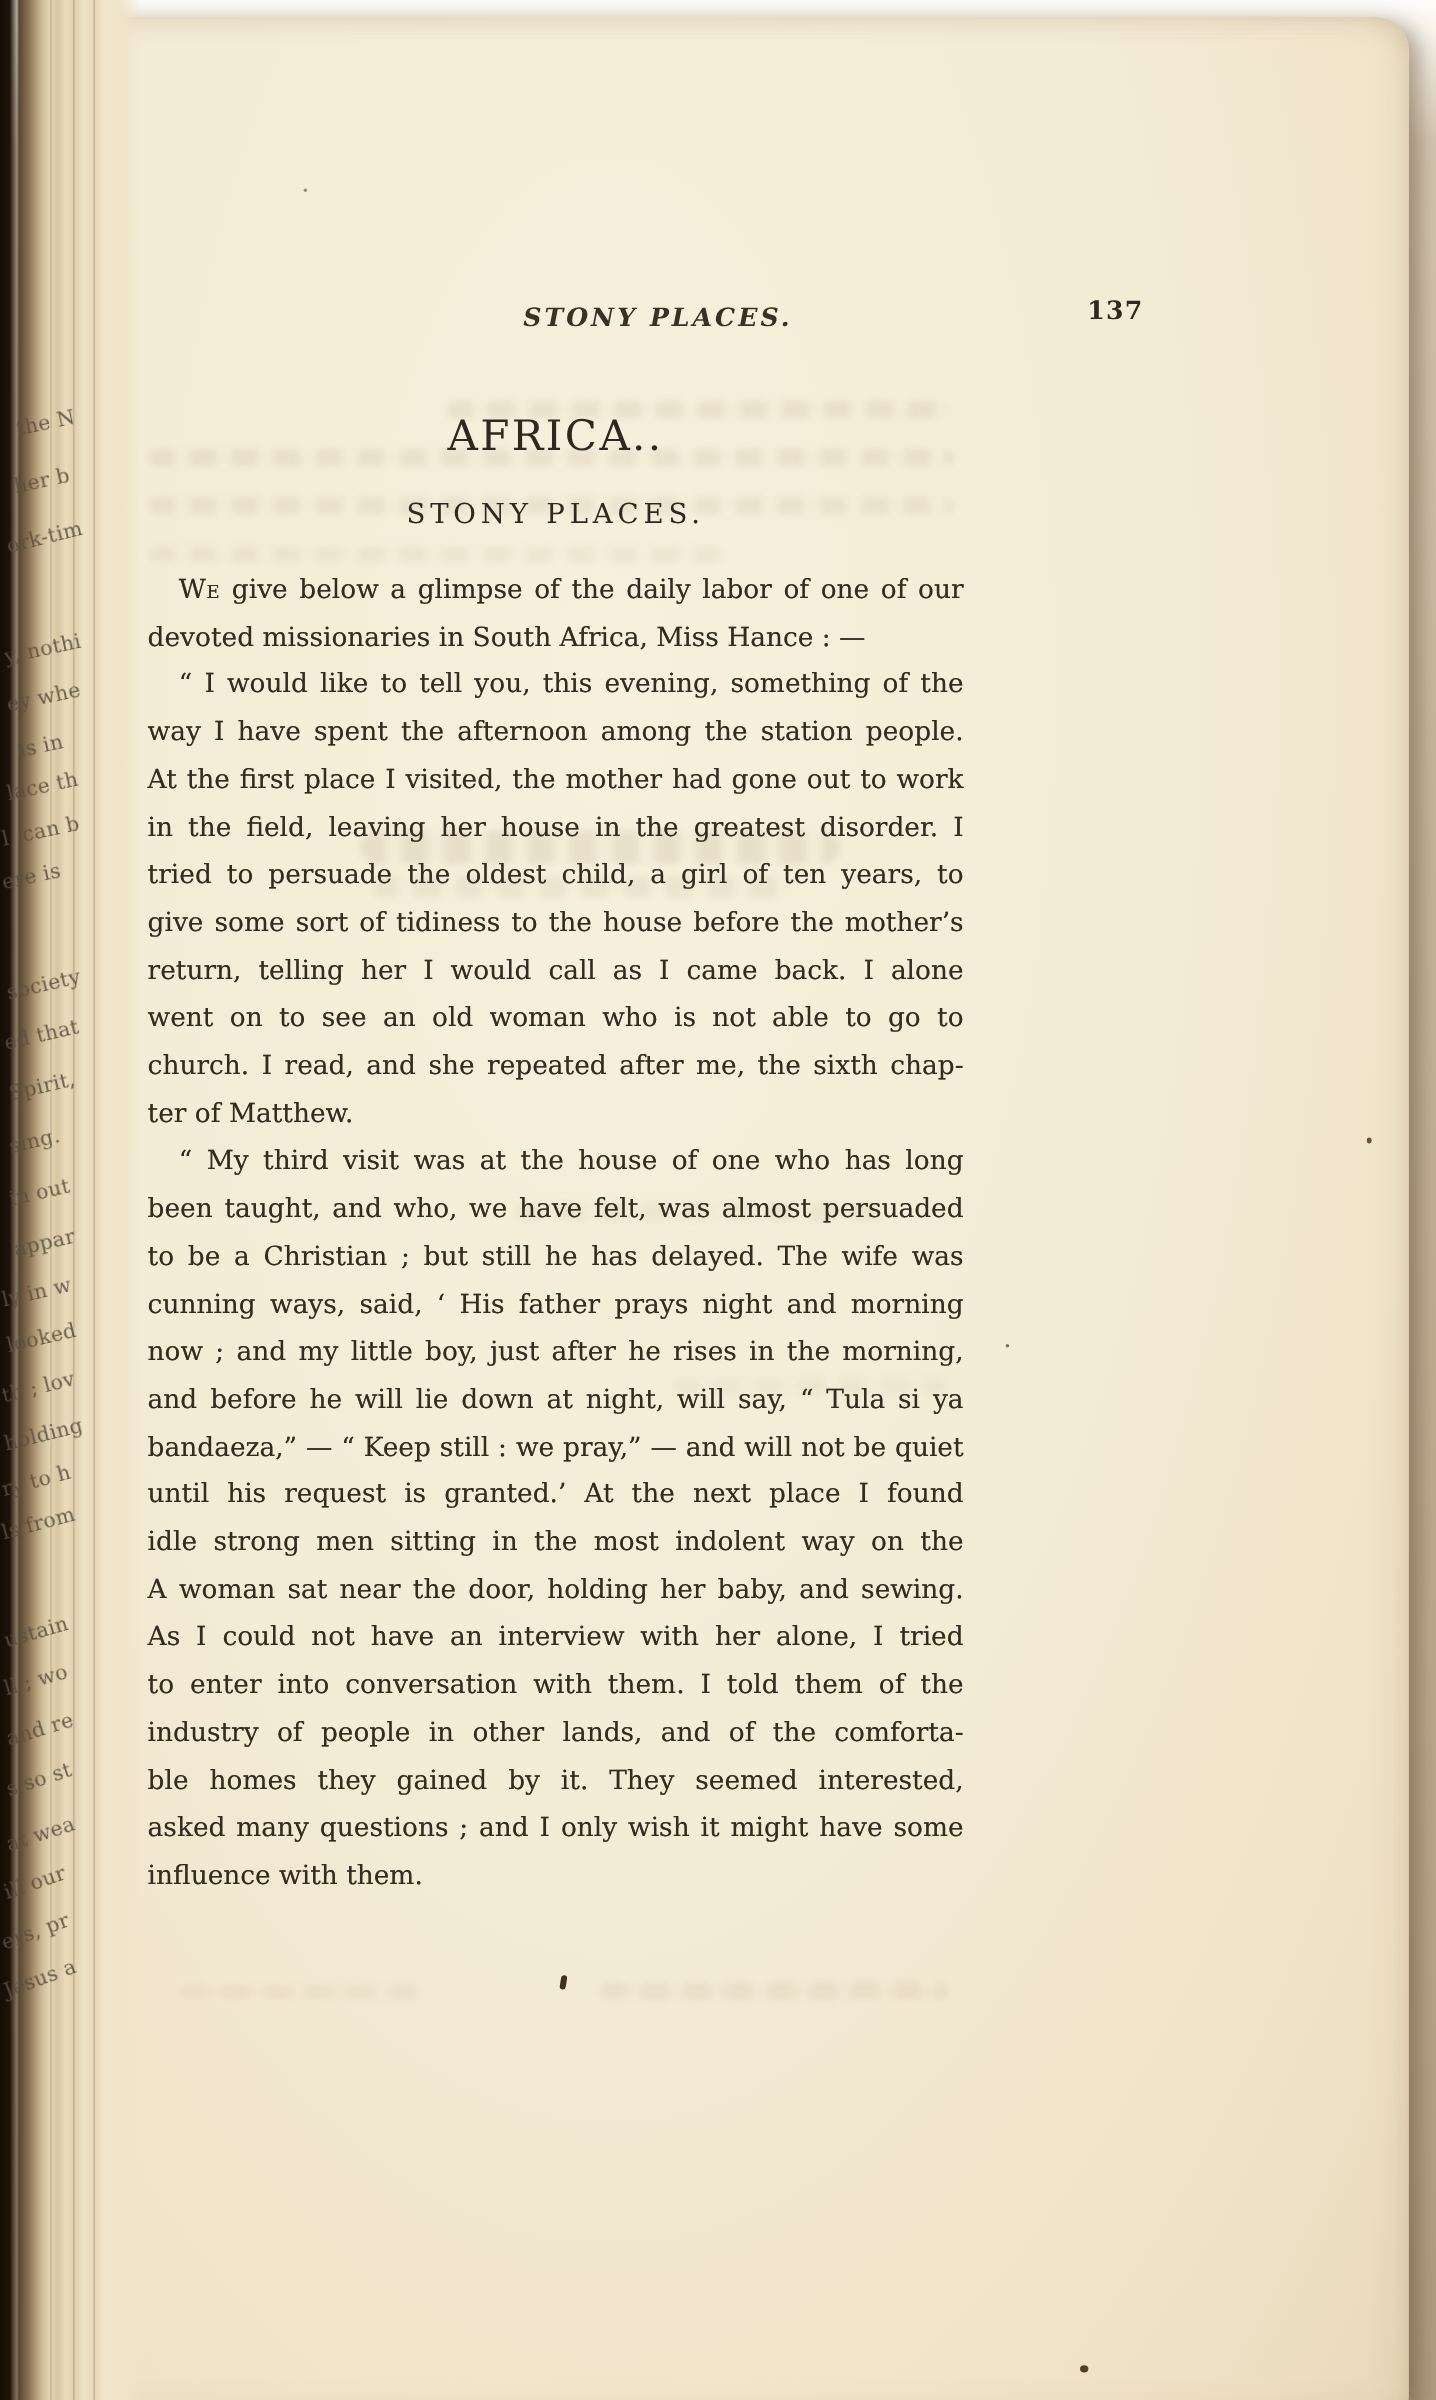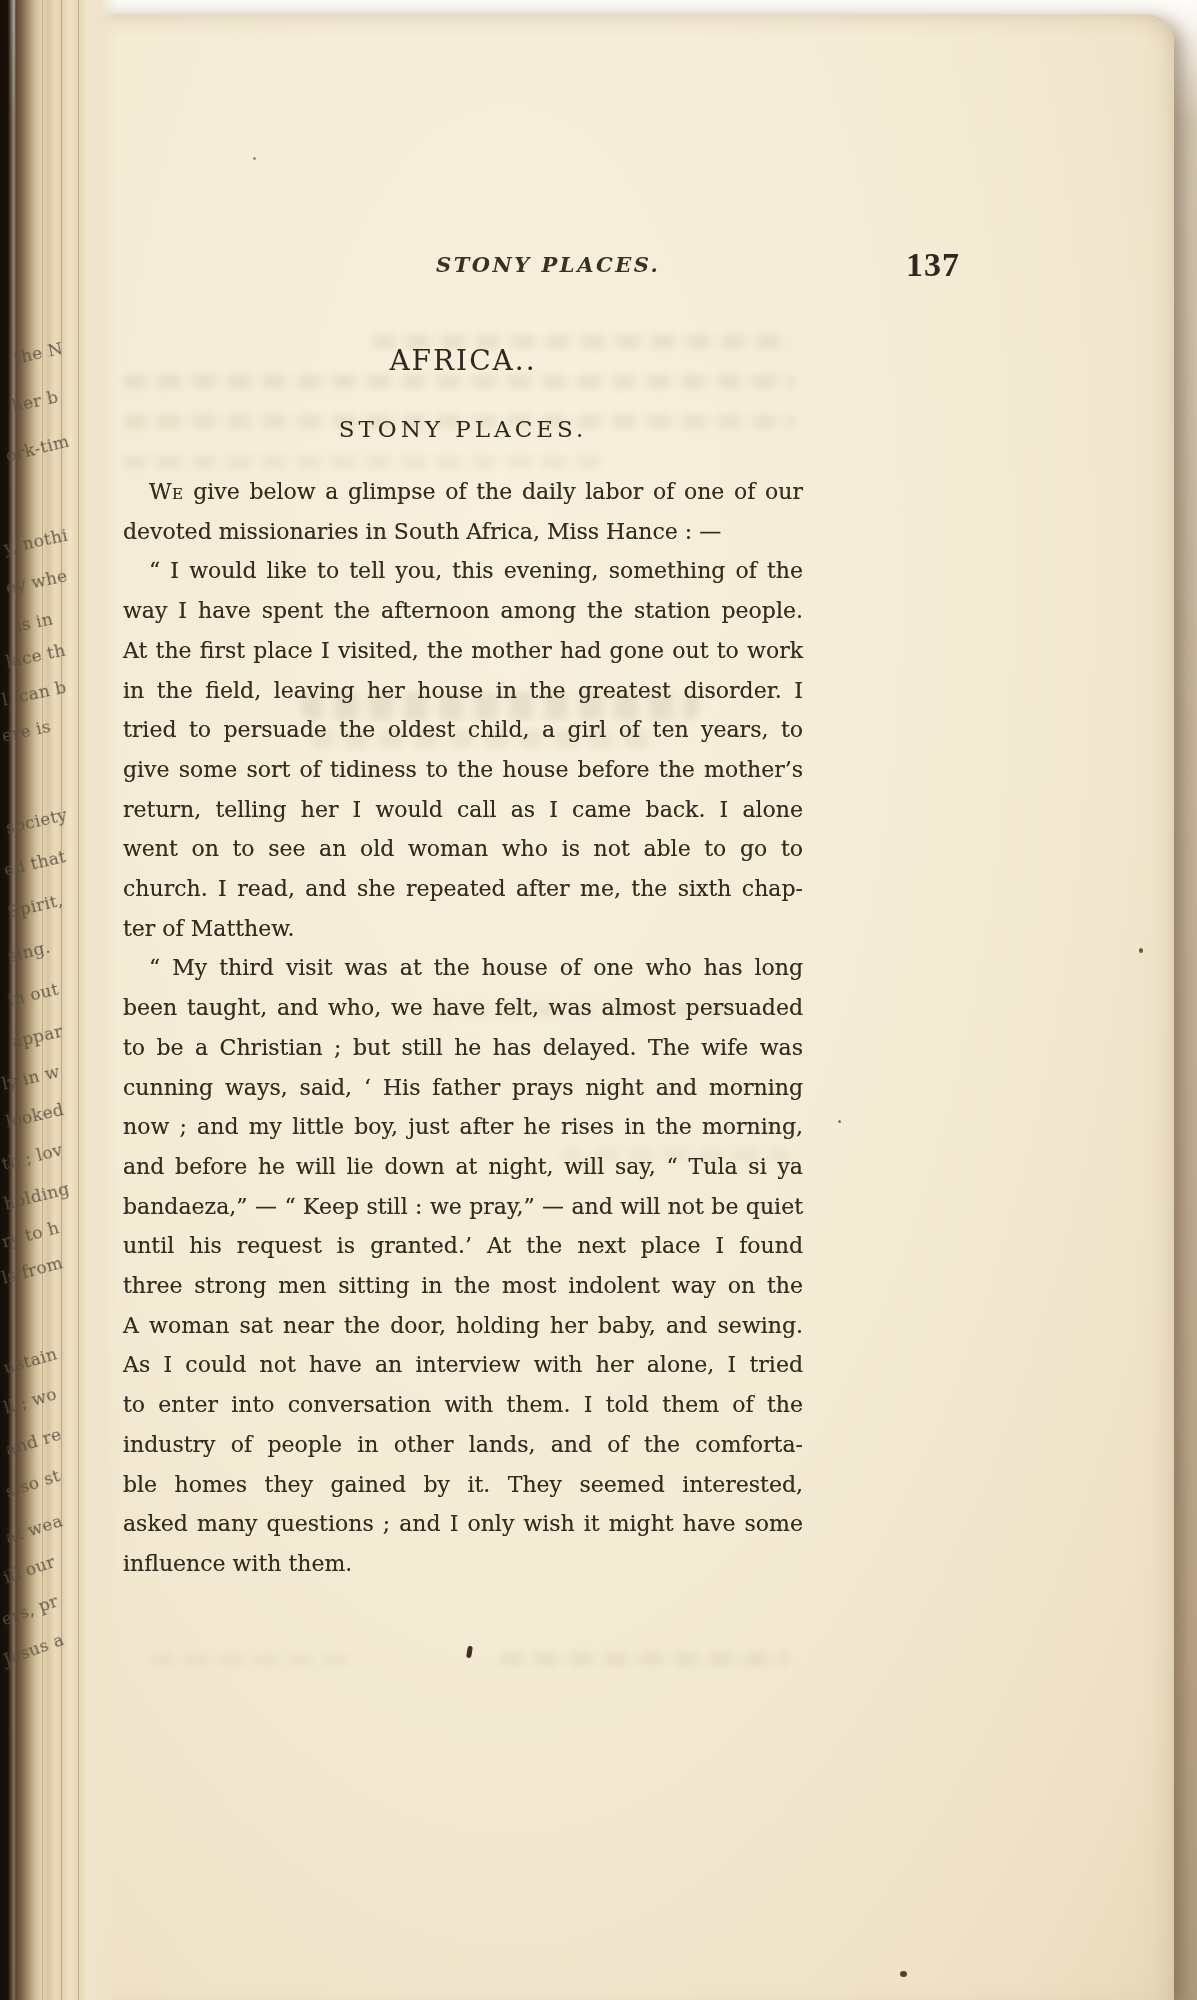--- a/index.html
+++ b/index.html
@@ -30,23 +30,23 @@
     font-size:17px; color:#5a5140; letter-spacing:0.3px;
     transform:rotate(-12deg); transform-origin:left center;
     filter:blur(0.4px); white-space:nowrap; opacity:0.9;
   }
   
   .content { position:absolute; left:0; top:0; width:1003px; height:2000px; color:#342b20; }
   .running-head {
     position:absolute; left:436px; top:252px;
     font-style:italic; font-size:21px; letter-spacing:2.5px; font-weight:600; color:#383126;
   }
-  .folio { position:absolute; left:906px; top:246px; font-size:34px; font-weight:600; letter-spacing:1px; color:#2f2920;font-family:Liberation Serif, serif; }
+  .folio { position:absolute; left:906px; top:246px; font-size:21px; font-weight:600; letter-spacing:1px; color:#2f2920; }
   .title-block { position:absolute; left:123px; width:680px; text-align:center; color:#2e2820; }
-  .main-title { top:344px; font-size:28px; letter-spacing:2px; }
+  .main-title { top:344px; font-size:35px; letter-spacing:2px; }
   .sub-title  { top:416px; font-size:23px; letter-spacing:4px; }
   .body-text {
     position:absolute; left:123px; top:472px; width:680px;
     font-size:22px; line-height:39.7px; color:#352c21;
     text-shadow:0 0 0.5px rgba(45,35,22,0.55);
   }
   .line { text-align:justify; text-align-last:justify; }
   .line.no-just { text-align-last:left; }
   .line.indent { text-indent:26px; }
   .it { }
@@ -133,21 +133,21 @@
       </div>
       <div class="para">
         <div class="line indent"><span>“ My third visit was at the house of one who has long</span></div>
         <div class="line"><span>been taught, and who, we have felt, was almost persuaded</span></div>
         <div class="line"><span>to be a Christian ; but still he has delayed.  The wife was</span></div>
         <div class="line"><span>cunning ways, said, ‘ His father prays night and morning</span></div>
         <div class="line"><span>now ;  and my little boy, just after he rises in the  morning,</span></div>
         <div class="line"><span>and before he will lie down at night, will say, “ </span><span class="it">Tula si ya</span></div>
         <div class="line"><span class="it">bandaeza,</span><span>” — “ Keep still : we pray,” — and will not be quiet</span></div>
         <div class="line"><span>until his request is granted.’   At the next place I found</span></div>
-        <div class="line"><span>three strong men sitting in the most indolent way on the</span></div>
+        <div class="line"><span>idle strong men sitting in the most indolent way on the</span></div>
         <div class="line"><span>A woman sat near the door, holding her baby, and sewing.</span></div>
         <div class="line"><span>As I could not have an interview with her alone, I tried</span></div>
         <div class="line"><span>to enter into conversation with them.   I told them of the</span></div>
         <div class="line"><span>industry of people in other lands, and of the comforta-</span></div>
         <div class="line"><span>ble homes they gained by it.   They seemed interested,</span></div>
         <div class="line"><span>asked many questions ;  and I only wish it might have some</span></div>
         <div class="line no-just"><span>influence with them.</span></div>
       </div>
     </div>
 </div>

